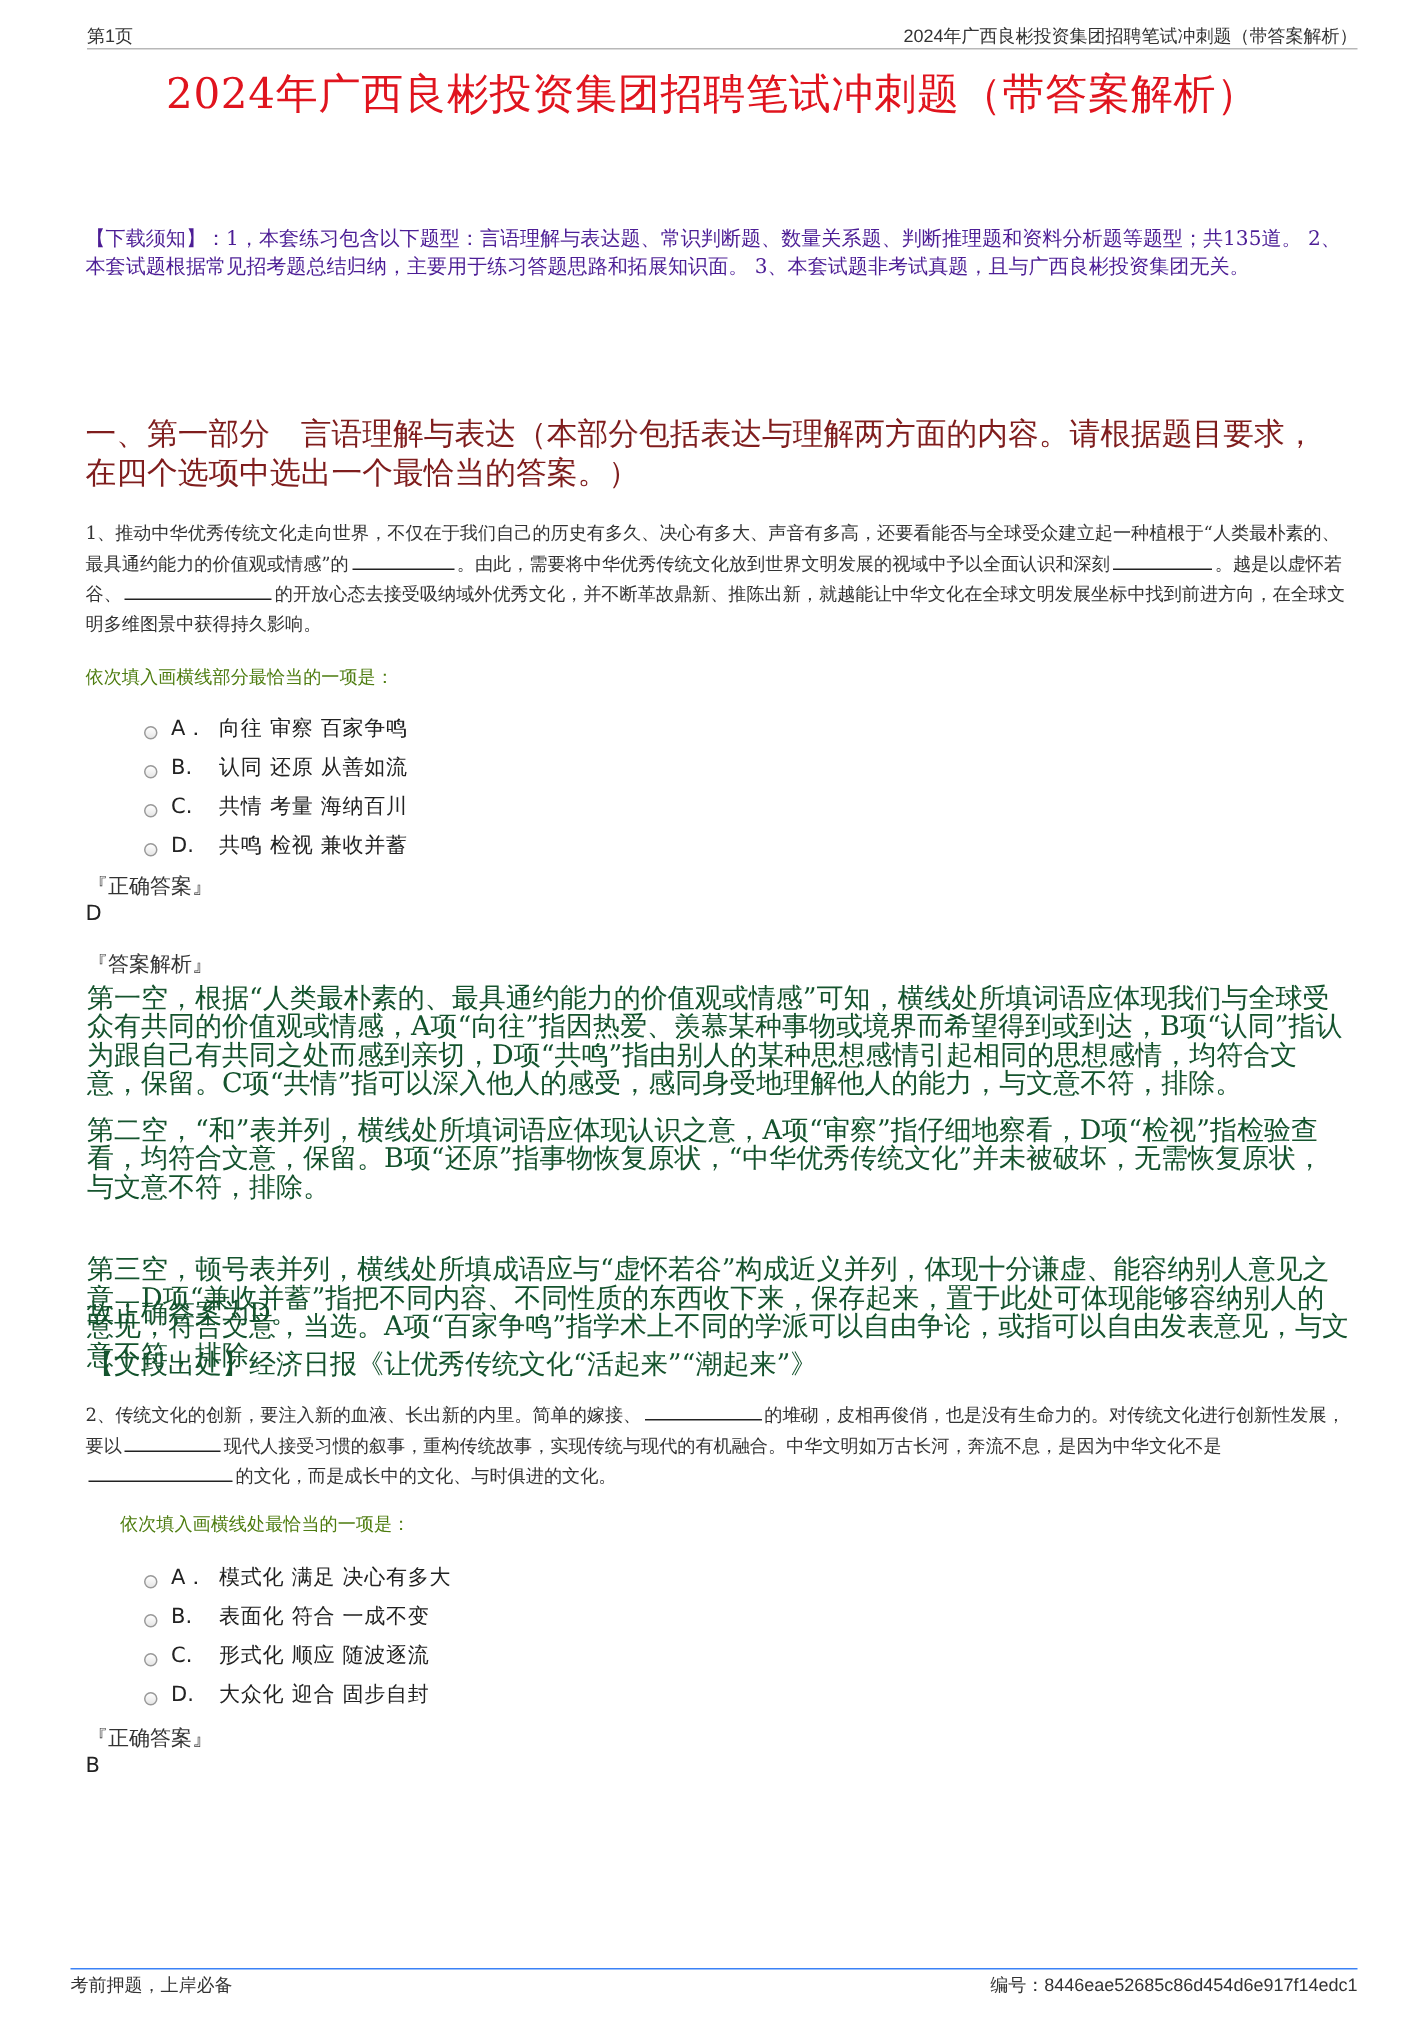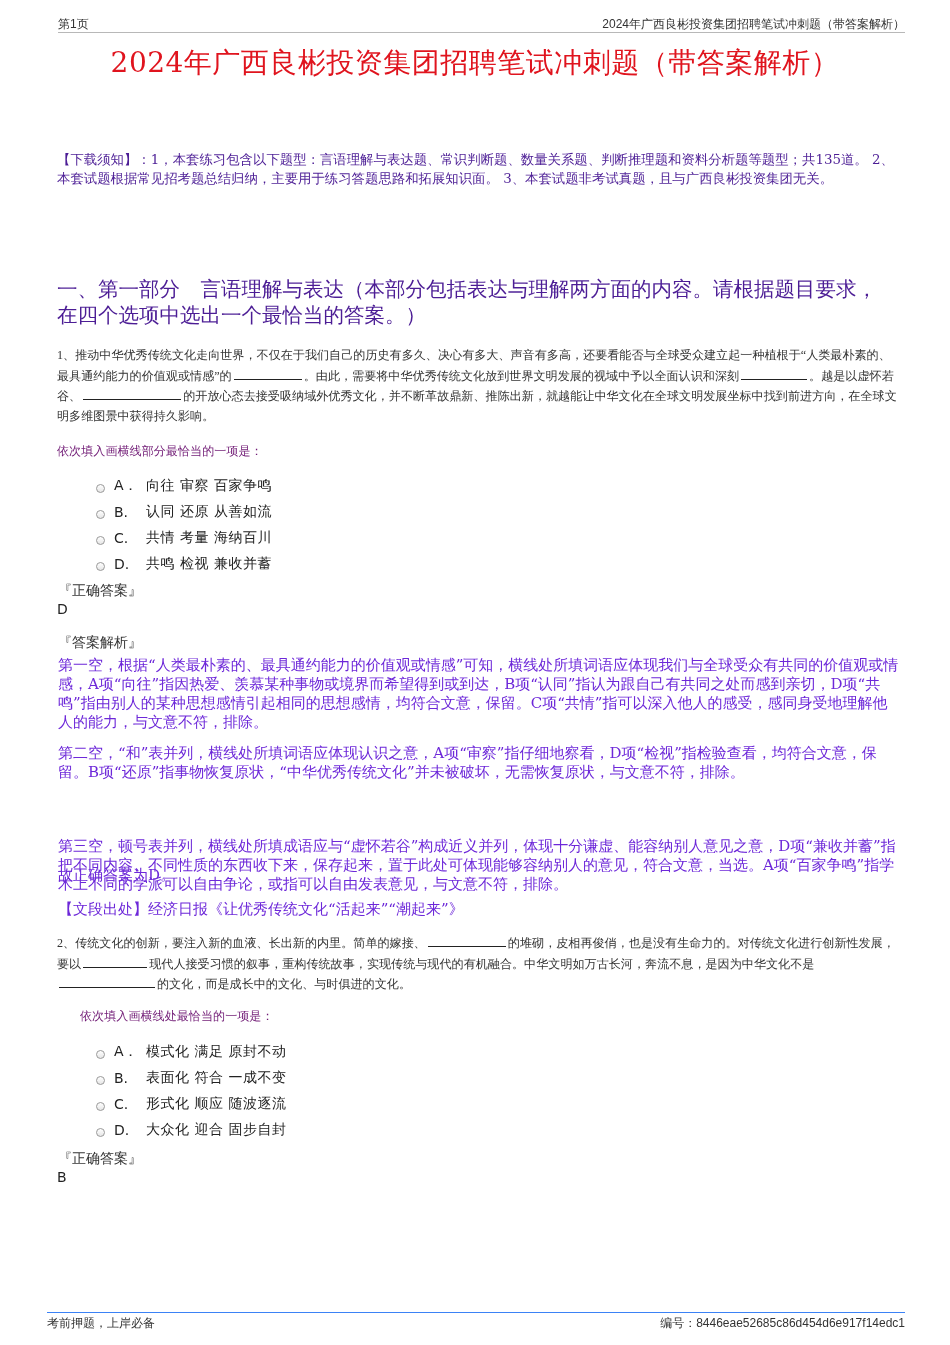--- a/index.html
+++ b/index.html
@@ -7,32 +7,32 @@
       font-family: "DejaVu Serif", "Liberation Serif", serif; color: #222; }
     .page-header { position: absolute; left: 47px; right: 45px; top: 14px; height: 18px;
       border-bottom: 1px solid #b8b8b8; font-size: 12px; color: #333;
       font-family: "Liberation Sans", "DejaVu Sans", sans-serif; margin-left: 11px; }
     .page-header .left { position: absolute; left: 0; top: 2px; }
     .page-header .right { position: absolute; right: 0; top: 2px; }
     .doc-title { position: absolute; left: 0; right: 0; top: 44px; text-align: center;
       color: #e0141e; font-size: 28px; letter-spacing: 0.5px;
       font-family: "DejaVu Serif", "Liberation Serif", serif; }
     .notice { position: absolute; left: 57px; width: 840px; top: 150px; font-size: 13.4px; line-height: 19px; color: #4c1d95; }
-    .section-heading { position: absolute; left: 57px; width: 840px; top: 276px; font-size: 20.5px; line-height: 26px; color: #4c1d95; }
-    .q-text { position: absolute; left: 57px; width: 845px; font-size: 12.1px; line-height: 19.5px; color: #333; font-family: Liberation Serif, serif; }
-    .q-prompt { position: absolute; left: 57px; font-size: 12.1px; color: #701a75; }
+    .section-heading { position: absolute; left: 57px; width: 840px; top: 276px; font-size: 20.5px; line-height: 26px; color: #7f1d1d; }
+    .q-text { position: absolute; left: 57px; width: 845px; font-size: 12.1px; line-height: 19.5px; color: #333; }
+    .q-prompt { position: absolute; left: 57px; font-size: 12.1px; color: #4d7c0f; }
     .options { position: absolute; left: 96px; }
     .option { height: 26px; display: flex; align-items: center; font-size: 14px; color: #222; cursor: pointer; }
     .radio { width: 9px; height: 9px; border: 1px solid #999; border-radius: 50%; margin-right: 9px; margin-top: 5px;
       background: linear-gradient(#fff, #e6e6e6); box-sizing: border-box; }
     .opt-letter { font-family: "DejaVu Sans", sans-serif; width: 32px; }
     .opt-text { font-family: "DejaVu Serif", serif; letter-spacing: 0.5px; }
     .label { position: absolute; left: 58px; font-size: 14px; color: #333; }
     .answer { position: absolute; left: 57px; font-size: 14px; color: #222; font-family: "DejaVu Sans", sans-serif; }
-    .para { position: absolute; left: 58px; width: 842px; font-size: 15px; line-height: 19px; color: #6d28d9; }
+    .para { position: absolute; left: 58px; width: 842px; font-size: 18px; line-height: 19px; color: #14532d; }
     .blank { display: inline-block; border-bottom: 1px solid #222; height: 13px; vertical-align: baseline; margin: 0 2px; }
     .page-footer { position: absolute; left: 47px; right: 45px; top: 1312px; height: 18px; border-top: 1px solid #3b82f6;
       font-size: 12px; color: #333; font-family: "Liberation Sans", "DejaVu Sans", sans-serif; }
     .page-footer .left { position: absolute; left: 0; top: 2px; }
     .page-footer .right { position: absolute; right: 0; top: 2px; }
   </style>
 </head>
 <body>
 
 <div class="page-header">
@@ -88,21 +88,21 @@
 <div class="q-text" style="top:933px;">
   <span>2、传统文化的创新，要注入新的血液、长出新的内里。简单的嫁接、</span><span class="blank" style="width:78px;"></span><span>的堆砌，皮相再俊俏，也是没有生命力的。对传统文化进行创新性发展，要以</span><span class="blank" style="width:64px;"></span><span>现代人接受习惯的叙事，重构传统故事，实现传统与现代的有机融合。中华文明如万古长河，奔流不息，是因为中华文化不是</span><span class="blank" style="width:96px;"></span><span>的文化，而是成长中的文化、与时俱进的文化。</span>
 </div>
 
 <div class="q-prompt" style="top:1008px;margin-left:23px;">依次填入画横线处最恰当的一项是：</div>
 
 <div class="options" style="top:1039px;">
   <div class="option">
     <span class="radio"></span>
     <span class="opt-letter">A．</span>
-    <span class="opt-text">模式化 满足 原封不动</span>
+    <span class="opt-text">模式化 满足 决心有多大</span>
   </div>
   <div class="option">
     <span class="radio"></span>
     <span class="opt-letter">B.</span>
     <span class="opt-text">表面化 符合 一成不变</span>
   </div>
   <div class="option">
     <span class="radio"></span>
     <span class="opt-letter">C.</span>
     <span class="opt-text">形式化 顺应 随波逐流</span>

